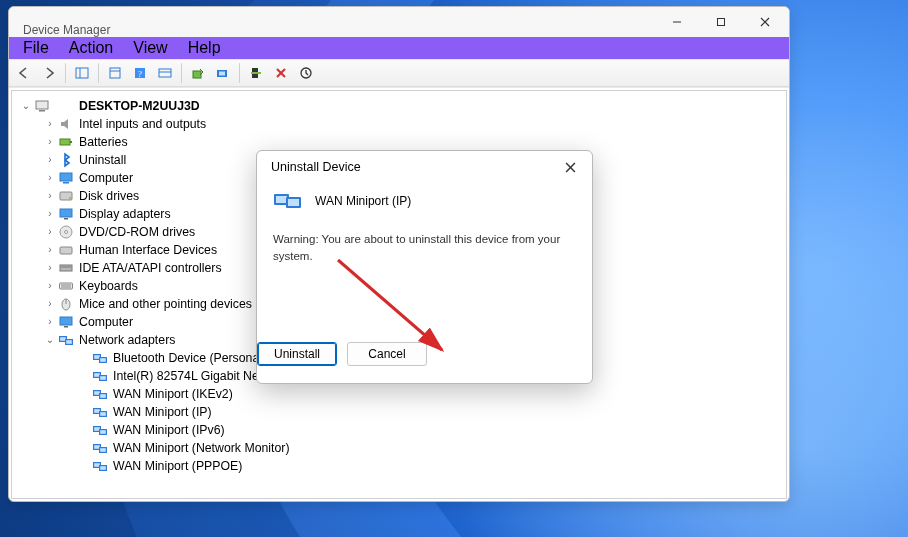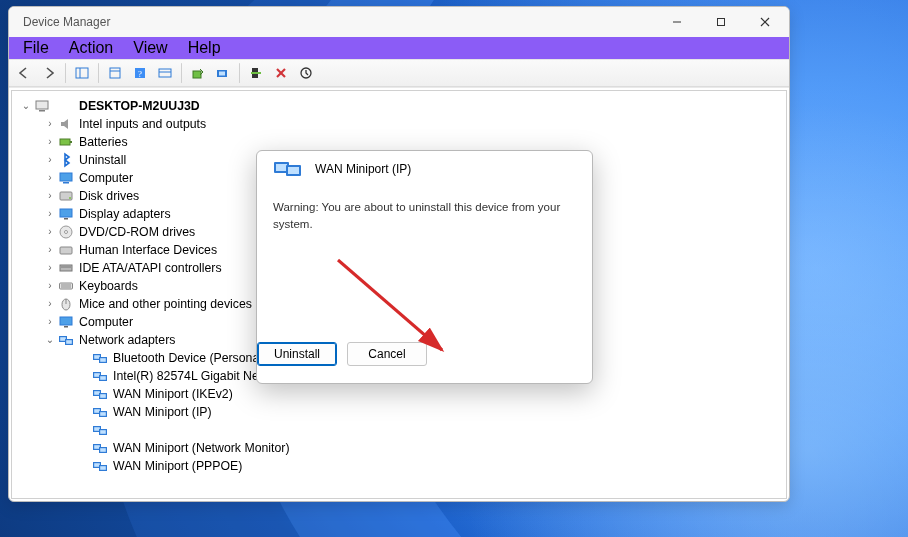--- a/index.html
+++ b/index.html
@@ -22,21 +22,21 @@
   }
 
   
   .window {
     position: absolute; left: 8px; top: 6px; width: 782px; height: 496px;
     background: #fff; border: 1px solid #bcbcbc; border-radius: 6px;
     display: flex; flex-direction: column; overflow: hidden;
     box-shadow: 0 4px 16px rgba(0,0,0,.15);
   }
   .titlebar {
-    height: 30px; display: flex; align-items: center; padding: 0 2px 0 8px;
+    height: 30px; display: flex; align-items: flex-end; padding: 0 2px 0 8px;
     color: #555; font-size: 12px; background:#f7f7f7;
   }
   .titlebar .title { margin-left: 6px; flex:1; }
   .win-controls { margin-left: auto; display:flex; }
   .win-ctl { width: 44px; height: 30px; display:flex; align-items:center; justify-content:center; color:#333; }
   .menubar {
     height: 22px; display:flex; align-items:center; gap: 4px; padding: 2px 6px; font-size:16px; background:#8b5cf6;text-align:right;
   }
   .menubar span{ padding: 2px 8px; }
   .toolbar {
@@ -390,20 +390,21 @@
           <div class="node indent2">
             <span class="expander"></span>
             <span class="ic">
               <svg viewBox="0 0 16 16">
                 <rect x="1" y="4" width="8" height="6" fill="#2f7bd6"></rect>
                 <rect x="2.2" y="5.2" width="5.6" height="3.6" fill="#bfe0ff"></rect>
                 <rect x="7" y="7" width="8" height="6" fill="#2f7bd6"></rect>
                 <rect x="8.2" y="8.2" width="5.6" height="3.6" fill="#bfe0ff"></rect>
               </svg>
             </span>
+            <span class="lbl">WAN Miniport (IPv6)</span>
           </div>
           <div class="node indent2">
             <span class="expander"></span>
             <span class="ic">
               <svg viewBox="0 0 16 16">
                 <rect x="1" y="4" width="8" height="6" fill="#2f7bd6"></rect>
                 <rect x="2.2" y="5.2" width="5.6" height="3.6" fill="#bfe0ff"></rect>
                 <rect x="7" y="7" width="8" height="6" fill="#2f7bd6"></rect>
                 <rect x="8.2" y="8.2" width="5.6" height="3.6" fill="#bfe0ff"></rect>
               </svg>
@@ -421,20 +422,29 @@
               </svg>
             </span>
             <span class="lbl">WAN Miniport (PPPOE)</span>
           </div>
         </div>
     </div>
   </div>
 </div>
 
 <div class="dialog">
+  <div class="dlg-title">
+    <span class="t">Uninstall Device</span>
+    <div class="dlg-close">
+        <svg width="11" height="11" viewBox="0 0 10 10">
+          <line x1="1" y1="1" x2="9" y2="9" stroke="#333" stroke-width="1.3"></line>
+          <line x1="9" y1="1" x2="1" y2="9" stroke="#333" stroke-width="1.3"></line>
+        </svg>
+      </div>
+  </div>
   <div class="dlg-body">
     <div class="dev-row">
       <span class="dev-ic">
         <svg viewBox="0 0 32 24">
             <rect x="1" y="5" width="15" height="11" rx="1" fill="#2f7bd6"></rect>
             <rect x="3" y="7" width="11" height="7" fill="#bfe0ff"></rect>
             <rect x="13" y="8" width="15" height="11" rx="1" fill="#2f7bd6"></rect>
             <rect x="15" y="10" width="11" height="7" fill="#bfe0ff"></rect>
           </svg>
       </span>

